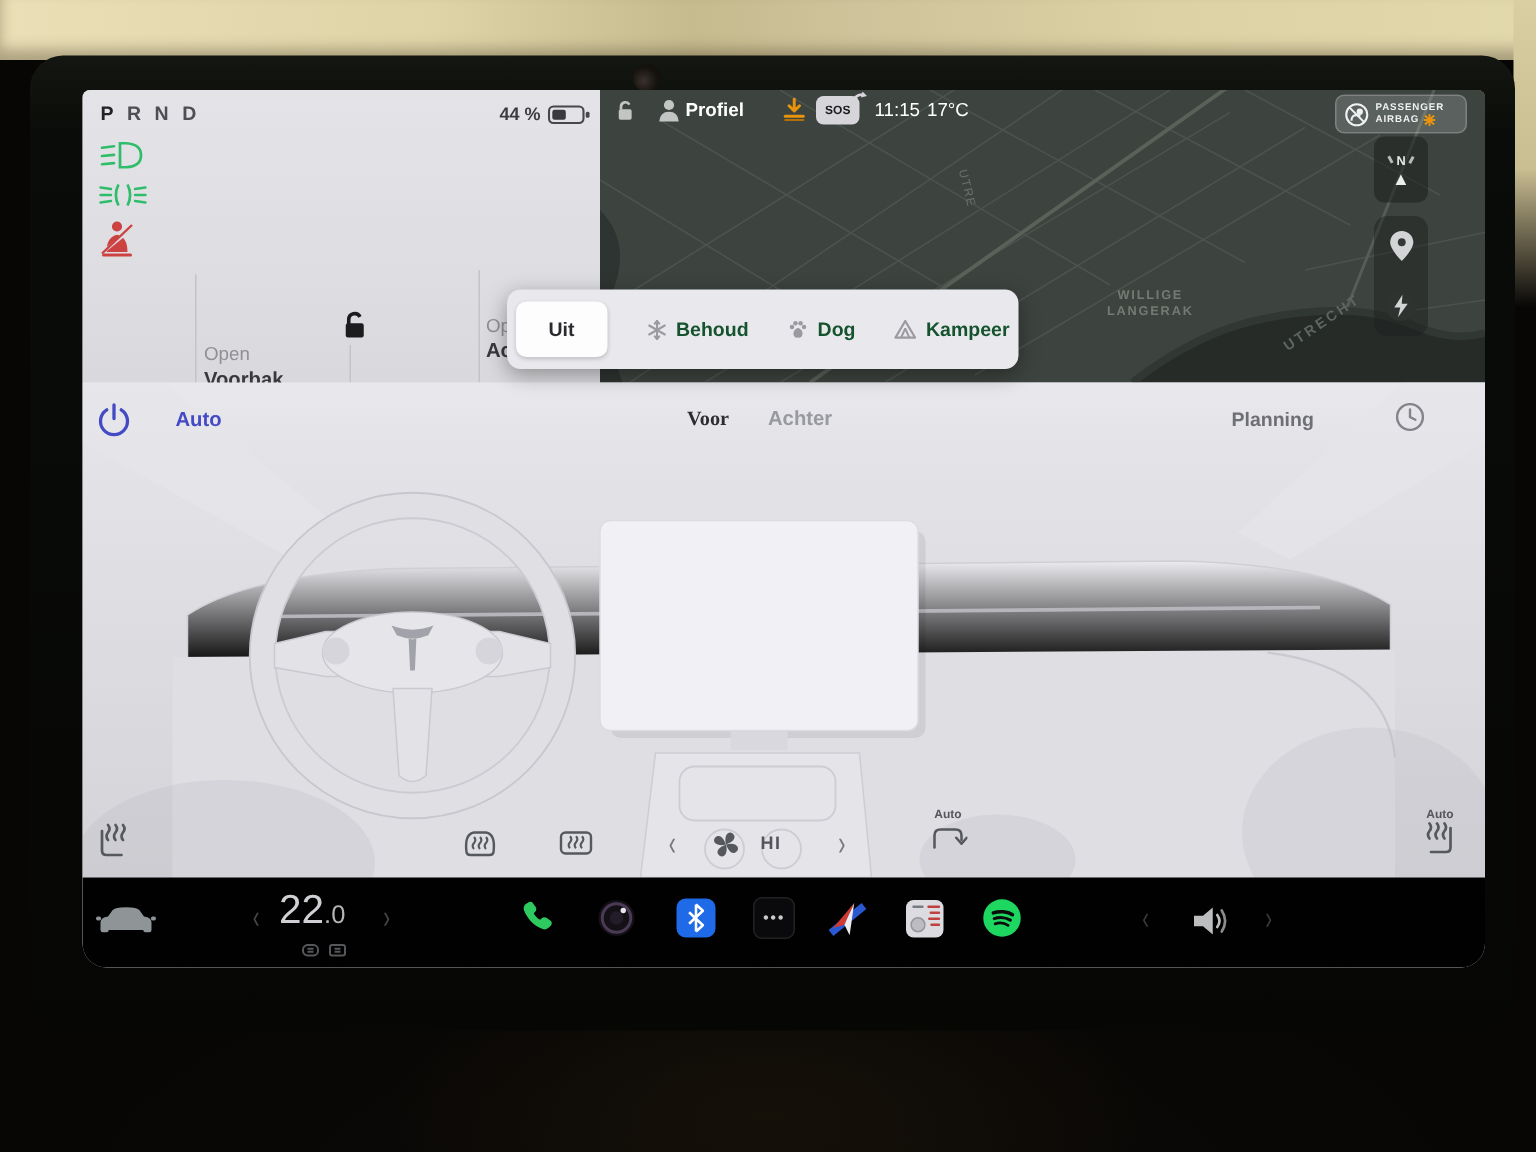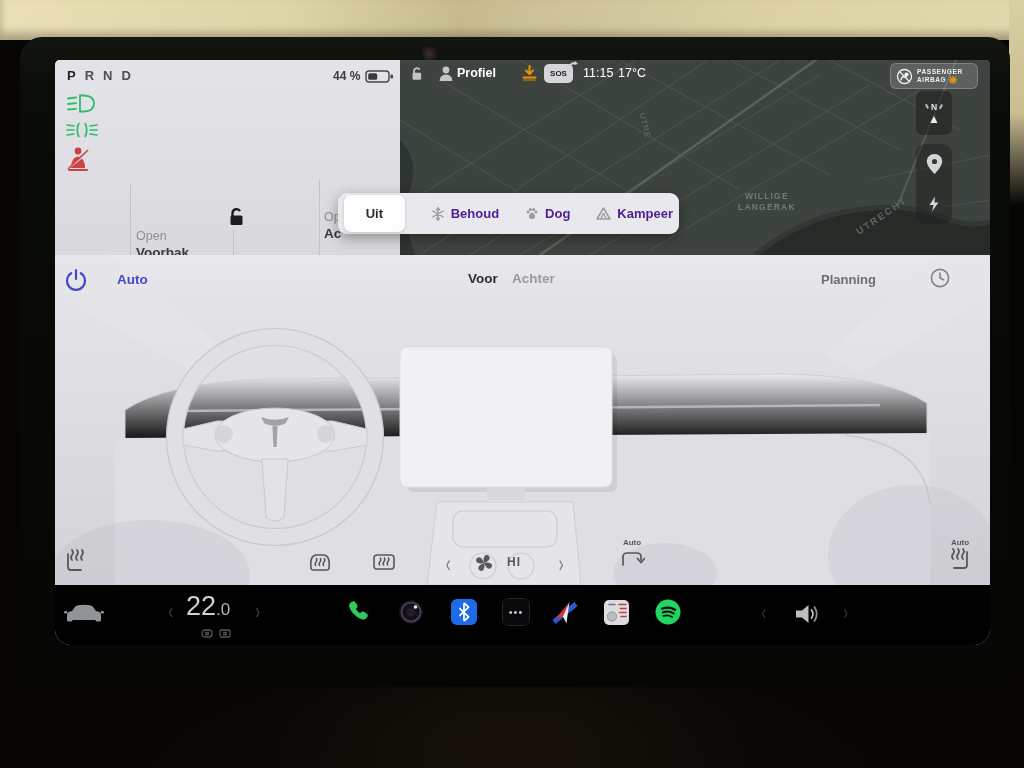--- a/index.html
+++ b/index.html
@@ -56,25 +56,25 @@
   .compass .tick{width:1.5px;height:5px;background:#b9bbb9;display:inline-block;}
   .compass .tick.l{transform:rotate(-28deg);}
   .compass .tick.r{transform:rotate(28deg);}
   .compass .arrow{color:#eceeec;font-size:12px;line-height:12px;}
   .map-stack{position:absolute;left:516px;top:84px;width:36px;height:80px;border-radius:9px;background:rgba(28,31,28,.45);
     display:flex;flex-direction:column;align-items:center;justify-content:space-around;}
   .place-label{position:absolute;left:338px;top:131px;text-align:center;color:#737b74;font-size:8.5px;letter-spacing:1.2px;font-weight:600;line-height:11px;}
   .city-label{position:absolute;left:452px;top:150px;color:#5e6661;font-size:9.5px;font-weight:800;letter-spacing:2px;transform:rotate(-34deg);}
   .road-label{position:absolute;left:246px;top:52px;color:#6b736d;font-size:8px;letter-spacing:1px;transform:rotate(76deg);transform-origin:left top;}
   
-  .overlay{left:283px;top:133px;width:341px;height:41px;border-radius:9px;background:#e9e9ed;z-index:20;
+  .overlay{left:283px;top:133px;width:341px;height:53px;border-radius:9px;background:#e9e9ed;z-index:20;
     box-shadow:0 4px 14px rgba(0,0,0,.35);display:flex;align-items:center;padding:0 6px;}
   .ov-pill{width:70px;height:37px;border-radius:7px;background:#fdfdfe;box-shadow:0 1px 3px rgba(0,0,0,.18);
     display:flex;align-items:center;justify-content:center;font-size:13px;font-weight:700;color:#2b2b2f;}
-  .ov-item{display:flex;align-items:center;gap:6px;font-size:13px;font-weight:600;color:#4c1d95;margin-left:26px;}
+  .ov-item{display:flex;align-items:center;gap:6px;font-size:13px;font-weight:600;color:#14532d;margin-left:26px;}
   .trunk-peek{left:269px;top:122px;z-index:1;}
   
   .climate{left:0;top:195px;width:935px;height:330px;
     background:linear-gradient(180deg,#e9e9ed 0%,#e4e4e8 12%,#dddde2 45%,#d3d3d8 100%);}
   .blue{color:#4449c4;}
   .cl-toplabel{font-size:13.5px;font-weight:700;}
   .tab-on{color:#2c2c31;}
   .tab-off{color:#989aa0;font-weight:600;}
   .planning{color:#6e6e75;font-weight:600;font-size:13px;}
   .chev{font-size:19px;color:#77797e;transform:scale(.75,1.25);font-weight:400;}
@@ -321,21 +321,21 @@
             <path d="M-2.6,0.5 L-1.6,22 L1.6,22 L2.6,0.5 Q0,2 -2.6,0.5 Z"></path>
           </g>
         </g>
       </svg>
 
       <svg class="abs" style="left:9px;top:13px;" width="24" height="24">
         <path d="M7.2,5.2 A9,9 0 1 0 16.8,5.2" fill="none" stroke="#4449c4" stroke-width="2.2" stroke-linecap="round"></path>
         <path d="M12,2 V11" stroke="#4449c4" stroke-width="2.2" stroke-linecap="round"></path>
       </svg>
       <div class="abs cl-toplabel blue" style="left:62px;top:17px;">Auto</div>
-      <div class="abs cl-toplabel tab-on" style="left:413px;top:16px;">Voor</div>
+      <div class="abs cl-toplabel tab-on" style="left:403px;top:16px;font-family:Liberation Serif, serif;">Voor</div>
       <div class="abs cl-toplabel tab-off" style="left:457px;top:16px;">Achter</div>
       <div class="abs planning" style="left:766px;top:17px;">Planning</div>
       <svg class="abs" style="left:874px;top:12px;" width="22" height="22">
         <circle cx="11" cy="11" r="8.6" fill="none" stroke="#83838a" stroke-width="1.6"></circle>
         <path d="M11,6 V11 L14.6,12.8" fill="none" stroke="#83838a" stroke-width="1.6" stroke-linecap="round"></path>
       </svg>
 
       <svg class="abs" style="left:8px;top:293px;" width="24" height="26">
         <g stroke="#55585c" stroke-width="1.8" fill="none" stroke-linecap="round">
           <path d="M5,6 L5,19 Q5,22 8,22 L18,22"></path>

